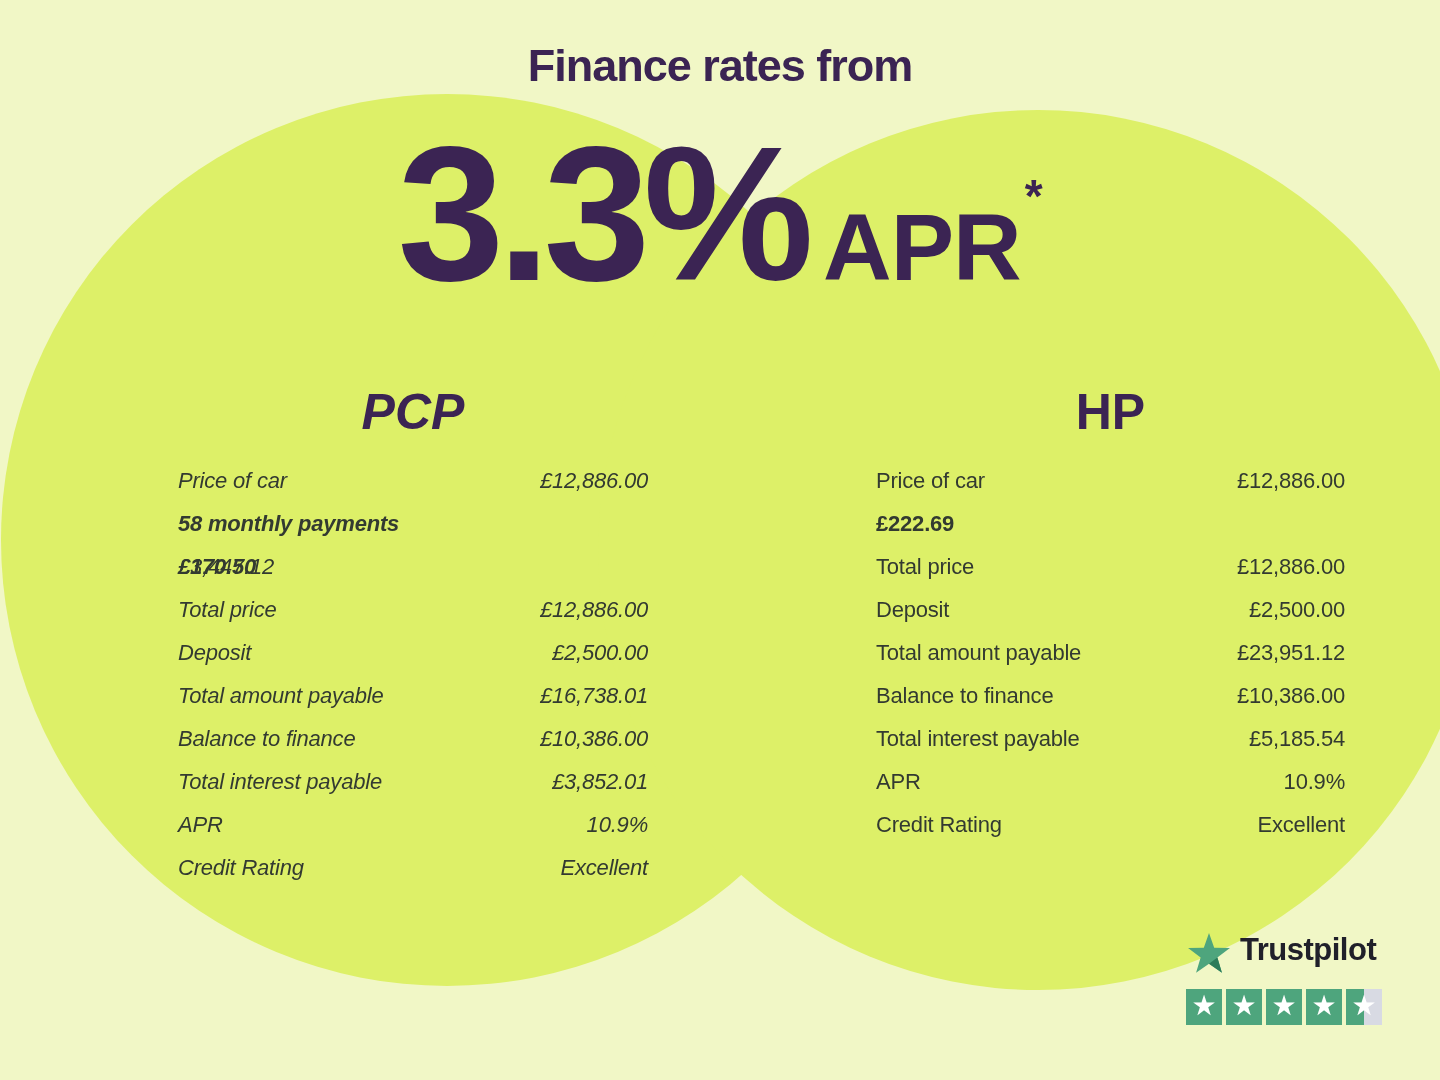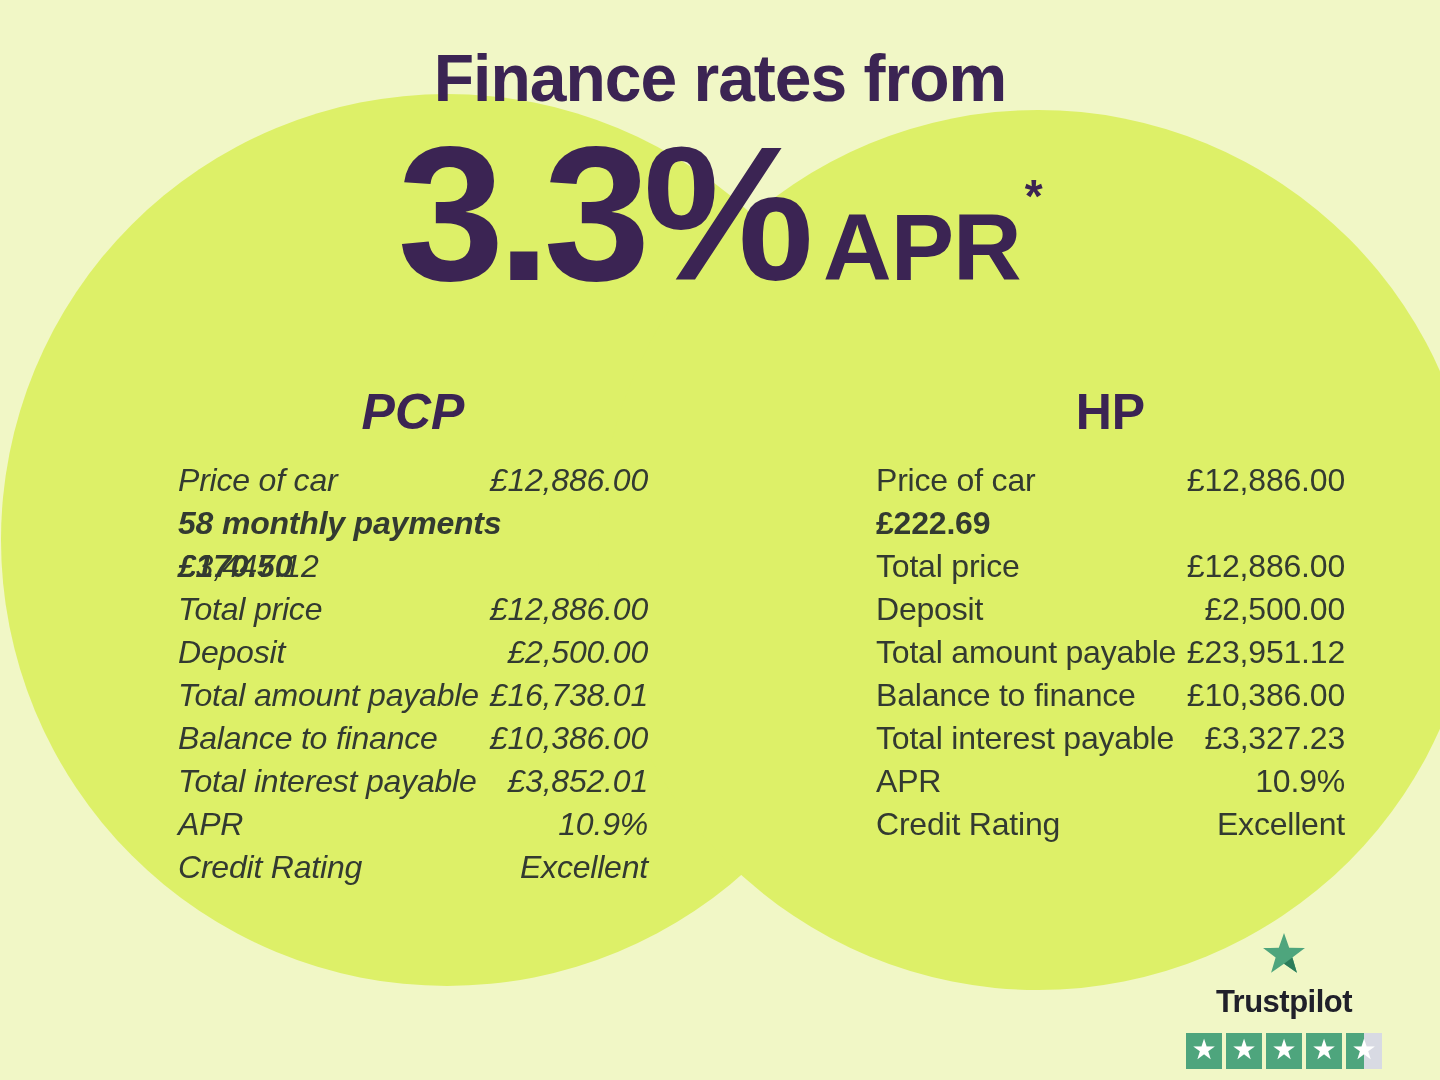--- a/index.html
+++ b/index.html
@@ -9,54 +9,54 @@
     font-family:"Liberation Sans","DejaVu Sans",sans-serif;
   }
   .circle{position:absolute;border-radius:50%;background:#ddf068;}
   #circle-left{left:1px;top:94px;width:892px;height:892px;}
   #circle-right{left:598px;top:110px;width:880px;height:880px;}
 
   .layer{position:absolute;left:0;top:0;width:1440px;height:1080px;}
 
   .title{
     position:absolute;top:40px;left:0;width:100%;text-align:center;
-    font-size:66px;font-weight:800;color:#3b2453;letter-spacing:-1px;
+    font-size:45px;font-weight:800;color:#3b2453;letter-spacing:-1px;
   }
   .rate{
     position:absolute;top:118px;left:0;width:100%;
     display:flex;justify-content:center;align-items:baseline;
     color:#3b2453;
   }
   .rate-number{font-size:192px;font-weight:800;letter-spacing:-7px;line-height:1;}
   .rate-apr{font-size:95px;font-weight:800;margin-left:16px;letter-spacing:-1px;}
   .rate-asterisk{font-size:46px;font-weight:800;display:inline-block;transform:translateY(-68px);margin-left:4px;}
 
   .panel{position:absolute;top:383px;color:#333a31;}
   #panel-pcp{left:178px;width:470px;font-style:italic;}
   #panel-hp{left:876px;width:469px;}
   .panel-heading{
     margin:0 0 18px 0;text-align:center;
     font-size:50px;font-weight:800;color:#3b2453;letter-spacing:0;
   }
   .frow{
     display:flex;justify-content:space-between;align-items:baseline;
-    height:43px;line-height:43px;font-size:32px;letter-spacing:-0.2px;
+    height:43px;line-height:43px;font-size:22px;letter-spacing:-0.2px;
   }
   .frow .flabel{white-space:nowrap;}
   .frow .fvalue{white-space:nowrap;}
   .frow.bold{font-weight:700;flex-direction:column;}
 
   .disclaimer{
     position:absolute;left:50px;top:984px;
     font-size:16.5px;line-height:27px;font-weight:700;
     color:#3c443c;letter-spacing:-0.3px;
   }
 
   .trustpilot{position:absolute;left:1186px;top:932px;}
-  .tp-head{display:flex;align-items:center;gap:8px;flex-direction:column;}
+  .tp-head{display:flex;align-items:flex-start;gap:8px;}
   .tp-star-svg{width:46px;height:44px;display:block;}
   .tp-word{font-size:31px;font-weight:700;color:#20202a;letter-spacing:-0.5px;}
   .tp-stars{display:flex;gap:4px;margin-top:13px;}
   .tp-box{
     width:36px;height:36px;background:#4ea57d;
     display:flex;align-items:center;justify-content:center;
   }
   .tp-box.half{background:linear-gradient(90deg,#4ea57d 0 50%,#d8dae3 50% 100%);}
   .tp-glyph{
     color:#ffffff;font-size:28px;line-height:1;
@@ -142,21 +142,21 @@
     <div class="frow">
       <span class="flabel">Total amount payable</span>
       <span class="fvalue">£23,951.12</span>
     </div>
     <div class="frow">
       <span class="flabel">Balance to finance</span>
       <span class="fvalue">£10,386.00</span>
     </div>
     <div class="frow">
       <span class="flabel">Total interest payable</span>
-      <span class="fvalue">£3,327.23</span>
+      <span class="fvalue">£5,185.54</span>
     </div>
     <div class="frow">
       <span class="flabel">APR</span>
       <span class="fvalue">10.9%</span>
     </div>
     <div class="frow">
       <span class="flabel">Credit Rating</span>
       <span class="fvalue">Excellent</span>
     </div>
   </div>

